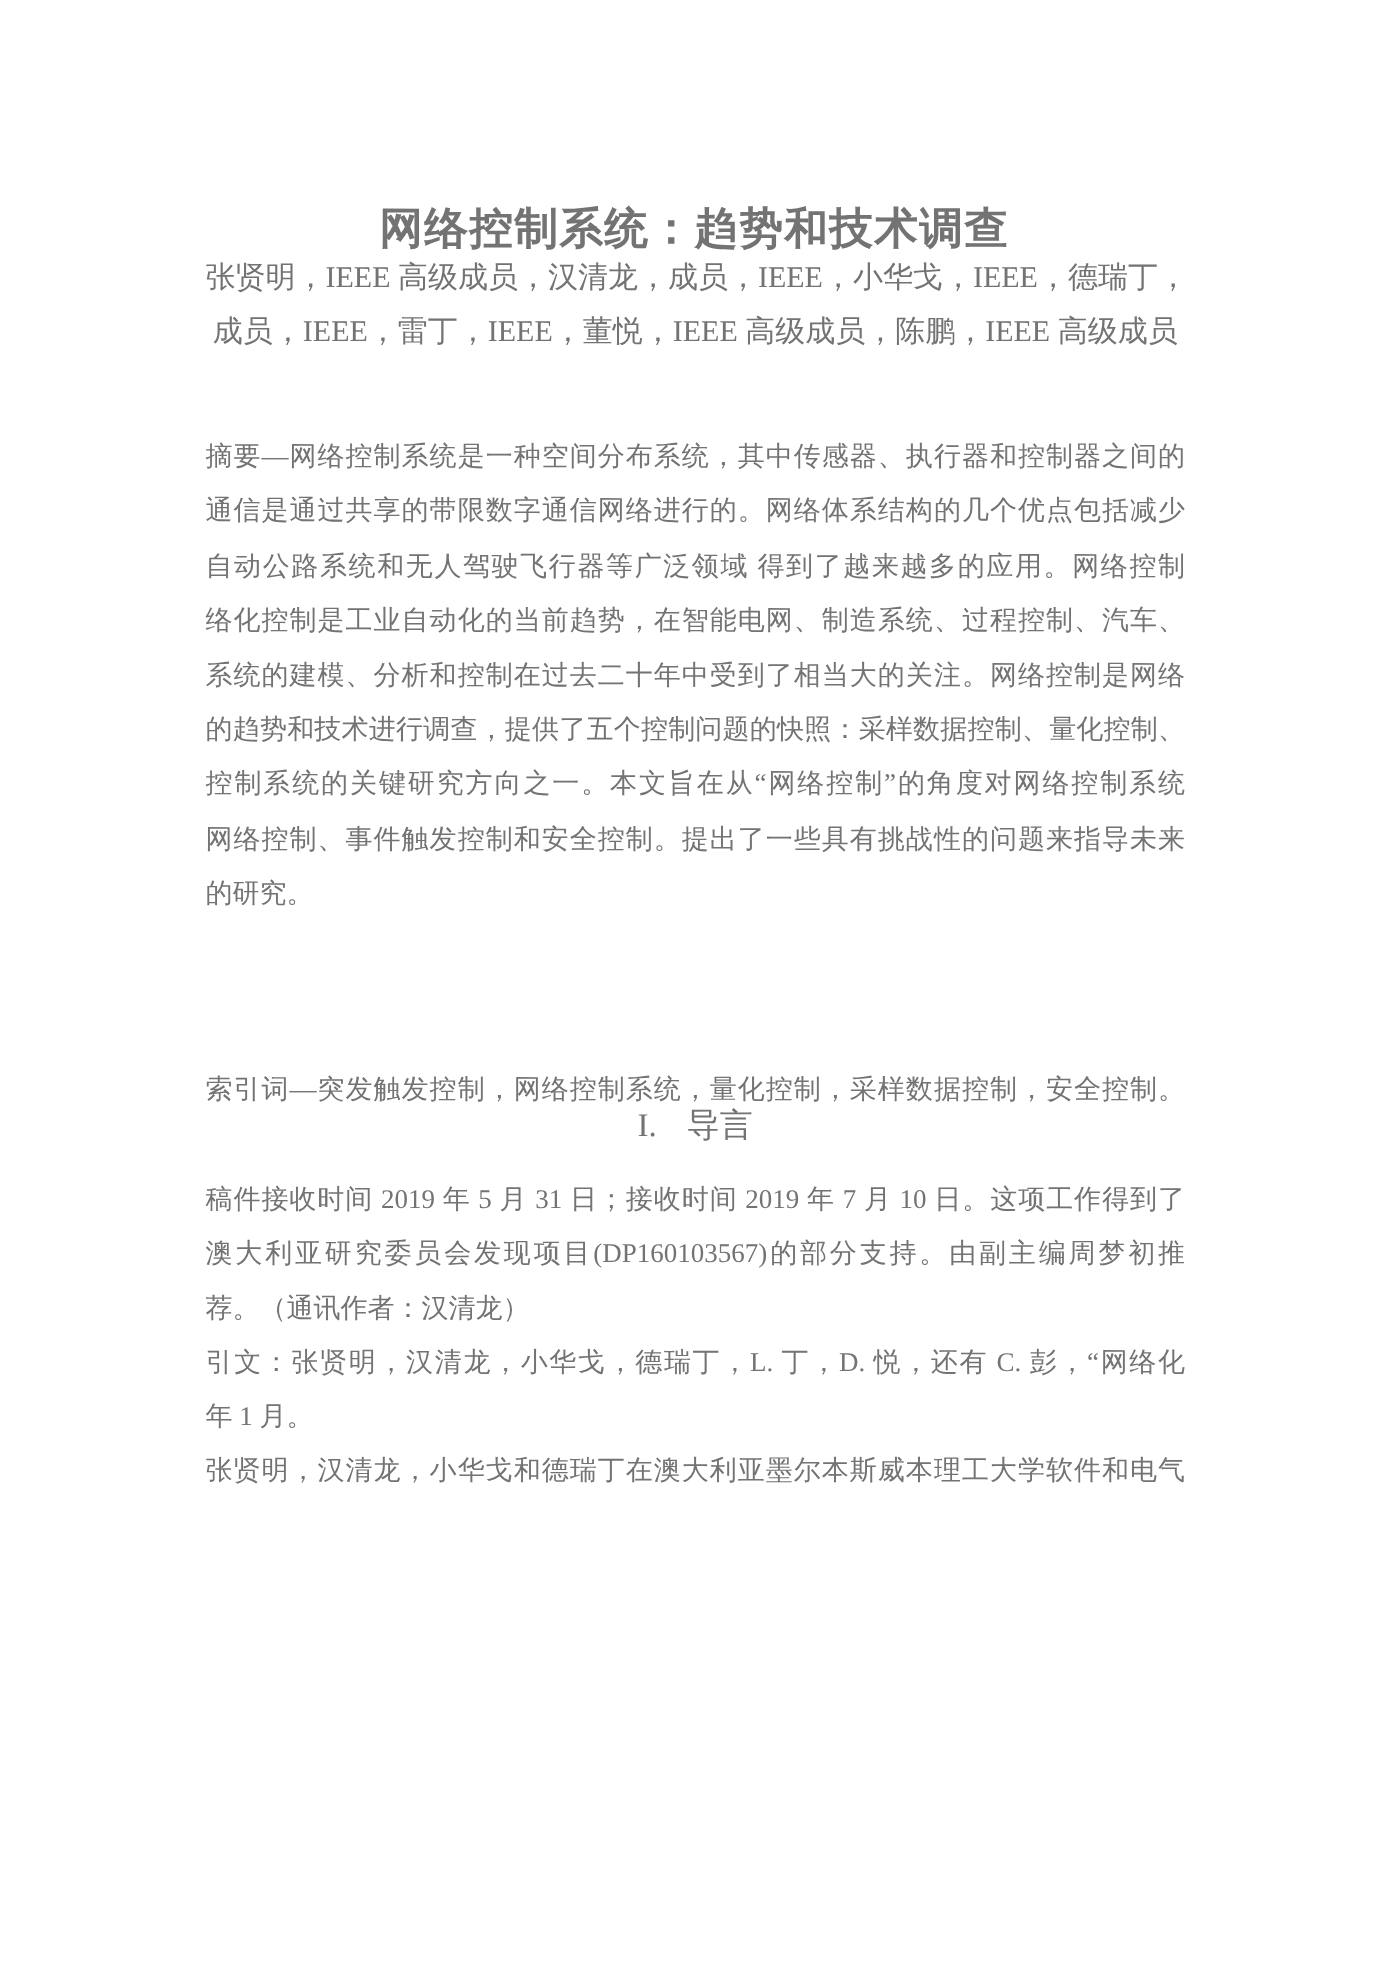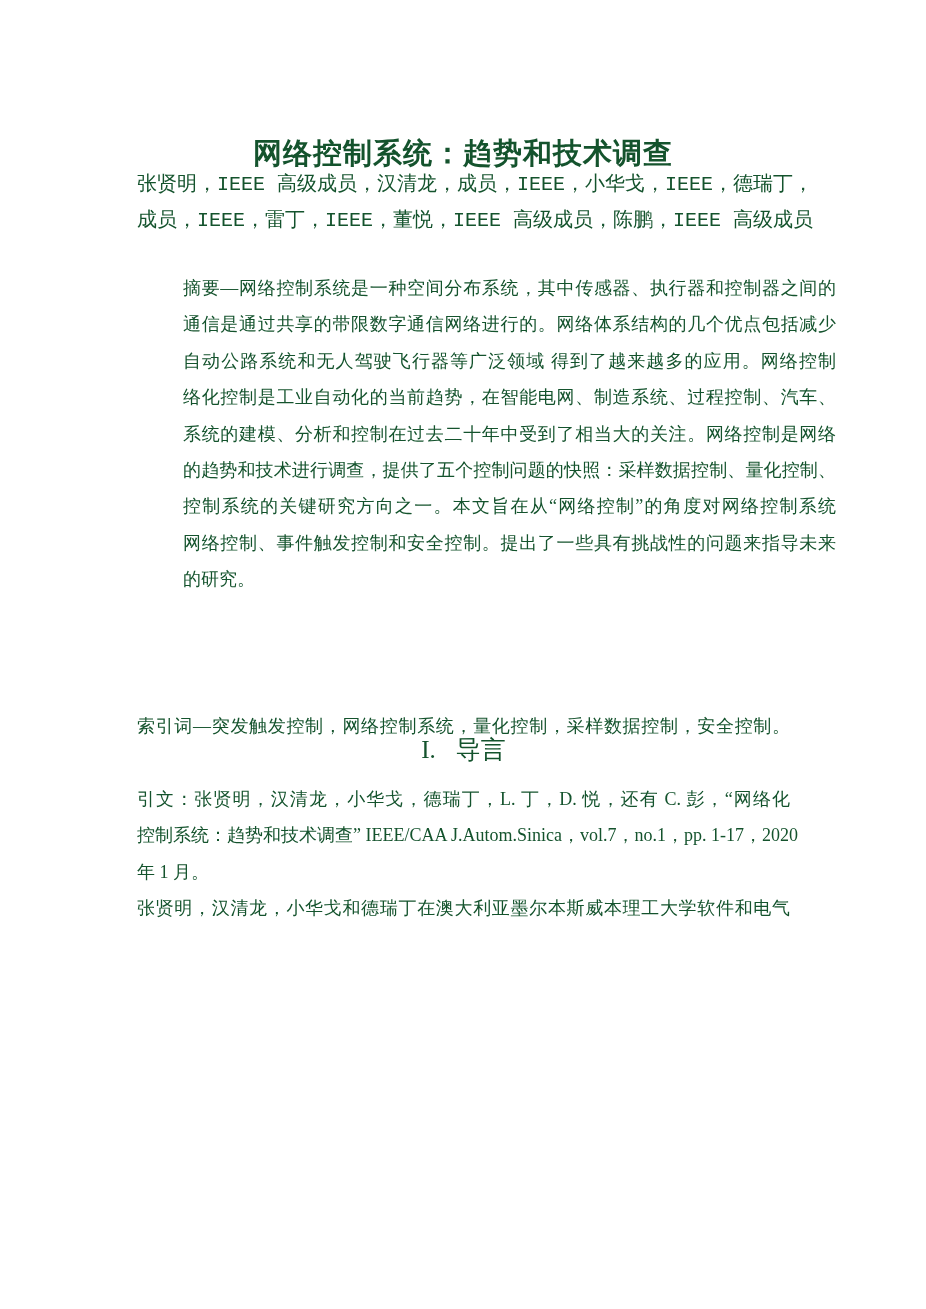--- a/index.html
+++ b/index.html
@@ -5,21 +5,21 @@
   html, body {
     margin: 0;
     padding: 0;
     background: #ffffff;
   }
   .page {
     position: relative;
     width: 926px;
     height: 1309px;
     background: #ffffff;
-    color: #14532d;
+    color: #737373;
     font-family: "Liberation Serif", "DejaVu Serif", serif;
     overflow: hidden;
   }
   .paper-title {
     position: absolute;
     top: 114px;
     left: 0;
     width: 926px;
     text-align: center;
     font-size: 29px;
@@ -39,43 +39,41 @@
     text-align-last: justify;
     white-space: nowrap;
   }
   .line.last {
     text-align-last: left;
   }
   .centered .line {
     text-align: center;
     text-align-last: center;
     white-space: nowrap;
-    font-family: Liberation Mono, monospace;
   }
   .authors-block {
     top: 167px;
     font-size: 20px;
     line-height: 36px;
   }
   .abstract-block {
-    top: 270px;
+    top: 286px;
     line-height: 36.4px;
-    margin-left: 46px;
   }
   .index-terms-block {
     top: 708px;
     line-height: 36.4px;
   }
   .section-heading {
     position: absolute;
     top: 735px;
     left: 137px;
     width: 653px;
     text-align: center;
-    font-size: 25px;
+    font-size: 22px;
     line-height: 30px;
   }
   .section-heading .sep {
     display: inline-block;
     width: 20px;
   }
   .body-col {
     top: 781px;
   }
 </style>
@@ -106,22 +104,26 @@
   <div class="block index-terms-block">
       <div class="line">索引词—突发触发控制，网络控制系统，量化控制，采样数据控制，安全控制。</div>
     </div>
 
   <div class="section-heading">
     <span>I.</span><span class="sep"></span><span>导言</span>
   </div>
 
   <div class="block body-col">
     <div>
+        <div class="line">稿件接收时间 2019 年 5 月 31 日；接收时间 2019 年 7 月 10 日。这项工作得到了</div>
+        <div class="line">澳大利亚研究委员会发现项目(DP160103567)的部分支持。由副主编周梦初推</div>
+        <div class="line last">荐。（通讯作者：汉清龙）</div>
+      </div>
+    <div>
         <div class="line">引文：张贤明，汉清龙，小华戈，德瑞丁，L. 丁，D. 悦，还有 C. 彭，“网络化</div>
-        <div class="line">控制系统：趋势和技术调查”  IEEE/CAA J.Autom.Sinica，vol.7，no.1，pp. 1-17，2020</div>
         <div class="line last">年 1 月。</div>
       </div>
     <div>
         <div class="line">张贤明，汉清龙，小华戈和德瑞丁在澳大利亚墨尔本斯威本理工大学软件和电气</div>
       </div>
   </div>
 
 </div>
 
 </body></html>

